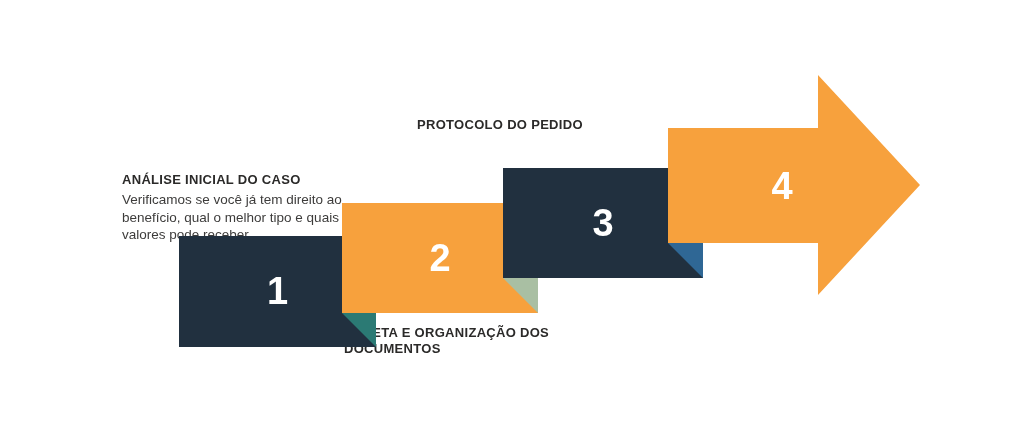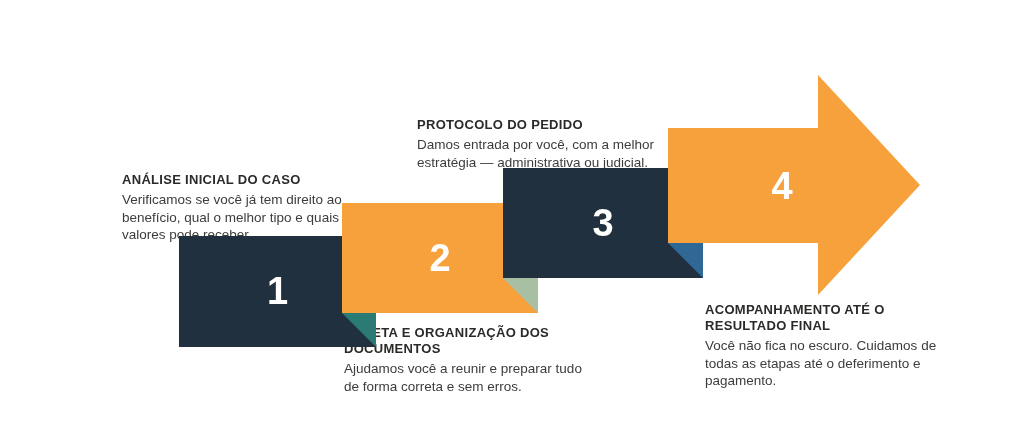--- a/index.html
+++ b/index.html
@@ -65,32 +65,26 @@
 
 <div class="canvas">
 
   <section class="text-block tb1">
     <h3>ANÁLISE INICIAL DO CASO</h3>
     <p>Verificamos se você já tem direito ao benefício, qual o melhor tipo e quais valores pode receber.</p>
   </section>
 
   <section class="text-block tb3">
     <h3>PROTOCOLO DO PEDIDO</h3>
-    <p>Damos entrada por você, com a melhor estratégia — administrativa ou judicial.</p>
   </section>
 
   <section class="text-block tb2">
     <h3>COLETA E ORGANIZAÇÃO DOS DOCUMENTOS</h3>
-    <p>Ajudamos você a reunir e preparar tudo de forma correta e sem erros.</p>
   </section>
 
-  <section class="text-block tb4">
-    <h3>ACOMPANHAMENTO ATÉ O RESULTADO FINAL</h3>
-    <p>Você não fica no escuro. Cuidamos de todas as etapas até o deferimento e pagamento.</p>
-  </section>
 
   <div class="box box1">
     <span class="num">1</span>
   </div>
 
   <div class="fold fold1"></div>
 
   <div class="box box2">
     <span class="num">2</span>
   </div>

